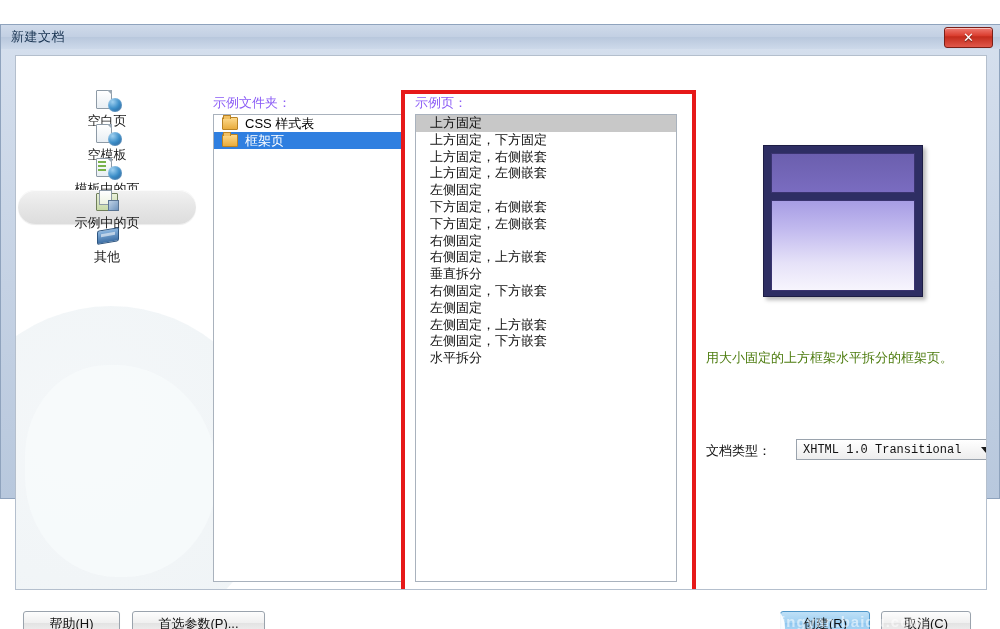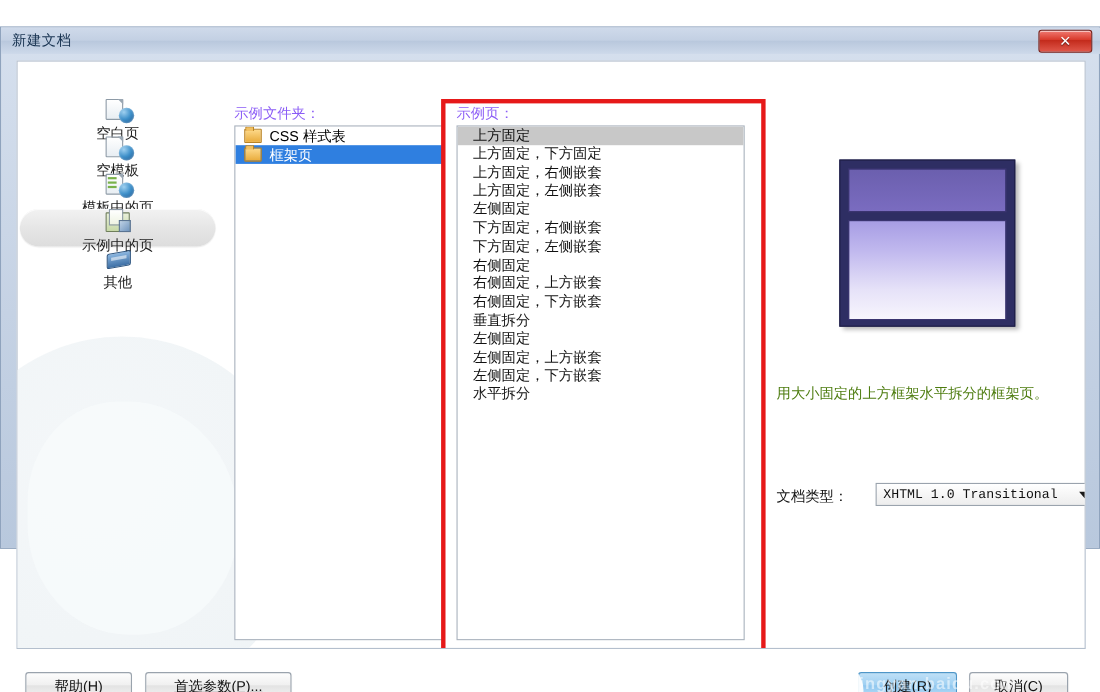--- a/index.html
+++ b/index.html
@@ -320,22 +320,22 @@
     <div class="sample-box">
       <div class="sample-row selected">上方固定</div>
       <div class="sample-row">上方固定，下方固定</div>
       <div class="sample-row">上方固定，右侧嵌套</div>
       <div class="sample-row">上方固定，左侧嵌套</div>
       <div class="sample-row">左侧固定</div>
       <div class="sample-row">下方固定，右侧嵌套</div>
       <div class="sample-row">下方固定，左侧嵌套</div>
       <div class="sample-row">右侧固定</div>
       <div class="sample-row">右侧固定，上方嵌套</div>
+      <div class="sample-row">垂直拆分</div>
       <div class="sample-row">右侧固定，下方嵌套</div>
-      <div class="sample-row">垂直拆分</div>
       <div class="sample-row">左侧固定</div>
       <div class="sample-row">左侧固定，上方嵌套</div>
       <div class="sample-row">左侧固定，下方嵌套</div>
       <div class="sample-row">水平拆分</div>
     </div>
 
     <div class="red-box"></div>
 
     <div class="preview-wrap">
       <div class="thumb">

